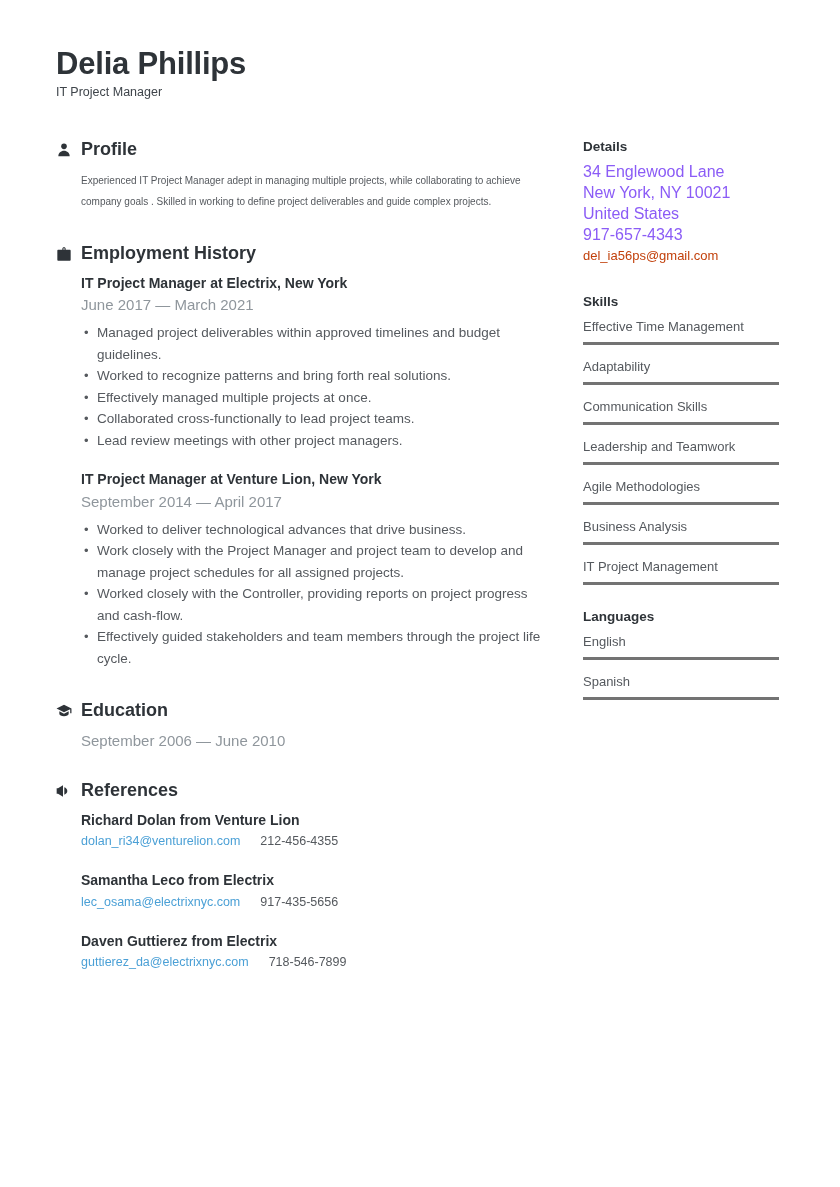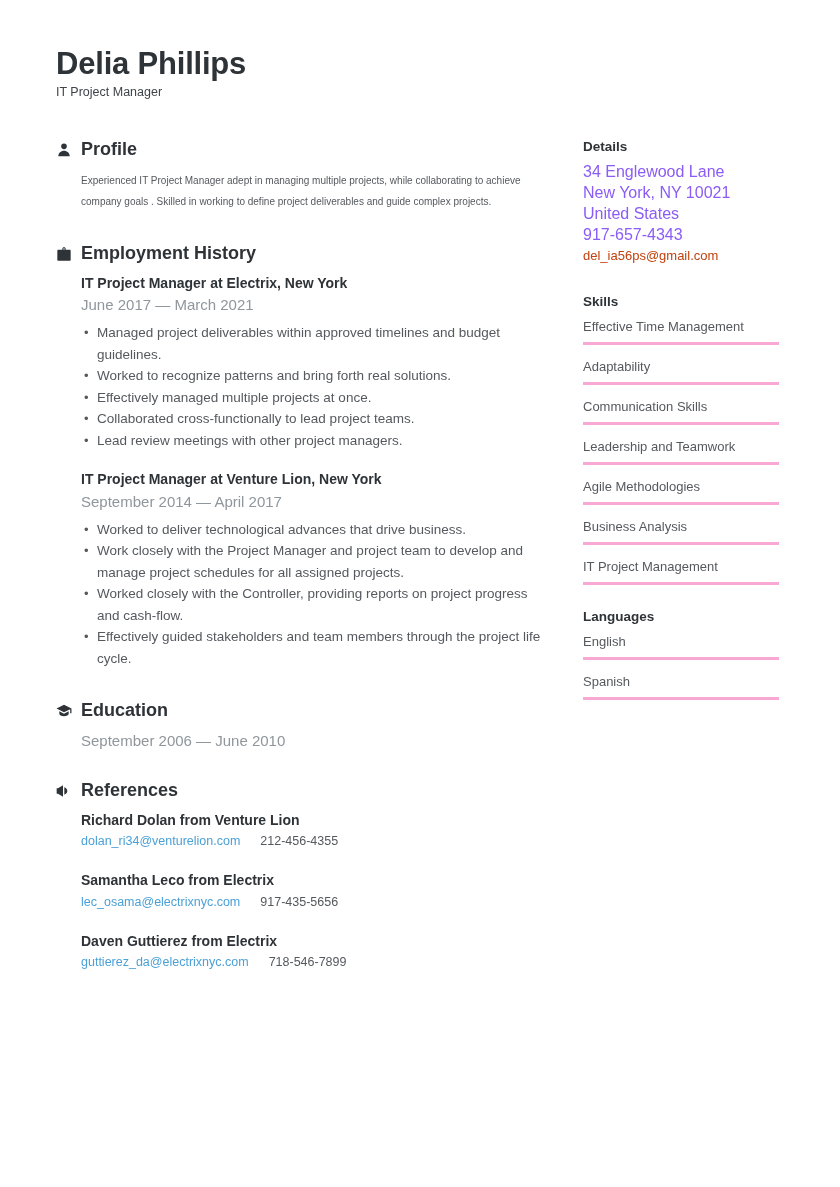--- a/index.html
+++ b/index.html
@@ -51,21 +51,21 @@
   .ref-contact { margin-top: 5px; font-size: 12.5px; }
   .ref-contact a { color: #4ba0d6; text-decoration: none; margin-right: 20px; }
   .ref-phone { color: #55595e; }
 
   
   .side-block { margin-bottom: 28px; }
   h3.side-heading { font-size: 13.5px; font-weight: 700; color: #2e3338; margin-bottom: 7px; }
   .details-line { font-size: 16px; line-height: 21px; color: #8b5cf6; }
   .email-link { font-size: 13px; line-height: 21px; color: #c2410c; text-decoration: none; display: inline-block; }
 
-  .rated-item { font-size: 13px; color: #55595e; padding: 3px 0 8px; border-bottom: 3px solid #f9a8d4; margin-bottom: 11px; }
+  .rated-item { font-size: 13px; color: #55595e; padding: 3px 0 8px; border-bottom: 3px solid #737373; margin-bottom: 11px; }
   .rated-item:last-child { margin-bottom: 0; }
 
   .skills-block { margin-bottom: 24px; }
 </style>
 </head>
 <body>
 
 <div class="page">
 
   <div class="header">

